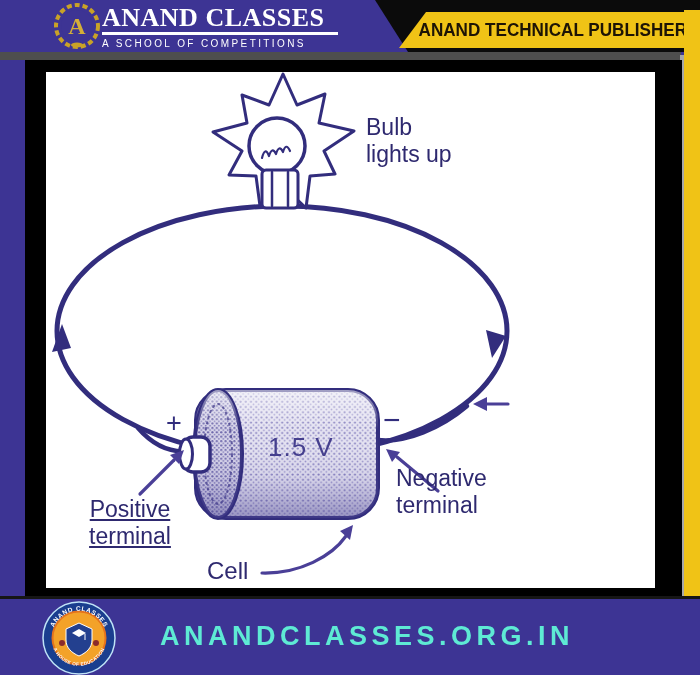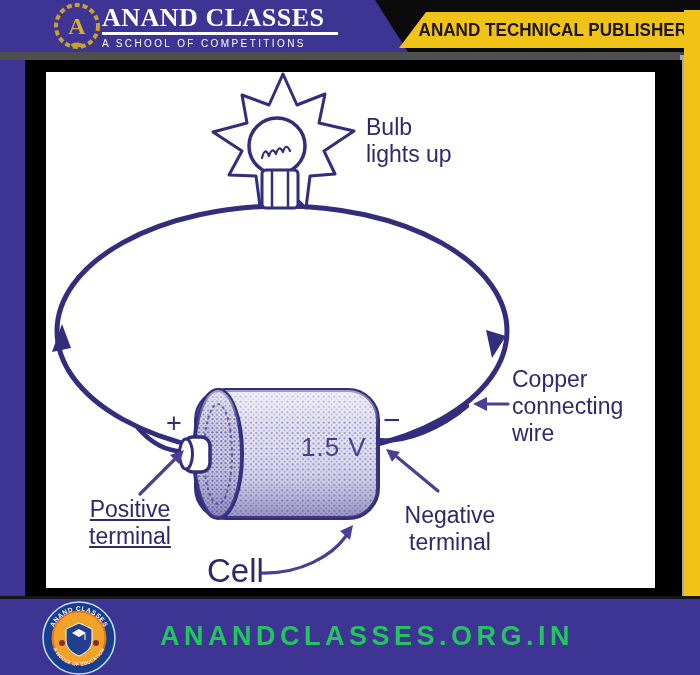--- a/index.html
+++ b/index.html
@@ -32,30 +32,30 @@
   .frame{position:absolute;left:25px;top:60px;width:657px;height:536px;background:#000;}
   .canvas{position:absolute;left:21px;top:12px;width:609px;height:516px;background:#fff;}
   .circuit{position:absolute;left:0;top:0;}
 
   
   .lbl{position:absolute;color:#2e296f;font-size:23px;line-height:27px;white-space:pre-line;}
   .lbl-bulb{left:353px;top:114px;margin-left:13px;}
   .lbl-current{left:85px;top:316px;}
   .lbl-copper{left:512px;top:366px;}
   .lbl-pos{left:80px;top:496px;width:100px;text-align:center;text-decoration:underline;}
-  .lbl-neg{left:396px;top:502px;width:108px;text-align:center;}
-  .lbl-cell{left:207px;top:557px;font-size:33px;}
-  .lbl-volt{left:268px;top:434px;font-size:26px;color:#453f8e;letter-spacing:1px;padding-left:33px;}
+  .lbl-neg{left:396px;top:465px;width:108px;text-align:left;}
+  .lbl-cell{left:207px;top:557px;font-size:24px;}
+  .lbl-volt{left:268px;top:434px;font-size:26px;color:#453f8e;letter-spacing:1px;}
   .lbl-plus{left:166px;top:410px;font-size:27px;font-weight:400;color:#322d7d;}
   .lbl-minus{left:383px;top:406px;font-size:30px;color:#322d7d;}
 
   
   .footer{position:absolute;left:0;top:596px;width:700px;height:79px;background:#3d3494;
           border-top:3px solid #161616;box-sizing:border-box;}
-  .footer-url{position:absolute;left:160px;top:22px;color:#22c55e;font-size:27px;font-weight:800;
+  .footer-url{position:absolute;left:160px;top:22px;color:#5eead4;font-size:27px;font-weight:800;
               letter-spacing:4.5px;white-space:nowrap;}
   .footer-badge{position:absolute;left:42px;top:2px;}
 </style>
 </head>
 <body>
 
 <div class="page">
 
   <div class="header">
     <div class="hdr-black"></div>
@@ -138,23 +138,20 @@
           <path d="M262,573 C300,574 332,556 346,536" fill="none"></path>
           <polygon points="353,525 340,531 350,540" stroke="none"></polygon>
           <line x1="508" y1="404" x2="485" y2="404"></line>
           <polygon points="473,404 487,397 487,411" stroke="none"></polygon>
         </g>
       </svg>
 
       <div style="position:absolute;left:-46px;top:-72px;width:700px;height:600px;pointer-events:none;">
         <div class="lbl lbl-bulb">Bulb
 lights up</div>
-        <div class="lbl lbl-copper">Copper
-connecting
-wire</div>
         <div class="lbl lbl-pos">Positive
 terminal</div>
         <div class="lbl lbl-neg">Negative
 terminal</div>
         <div class="lbl lbl-cell">Cell</div>
         <div class="lbl lbl-volt">1.5 V</div>
         <div class="lbl lbl-plus">+</div>
         <div class="lbl lbl-minus">−</div>
       </div>
 

